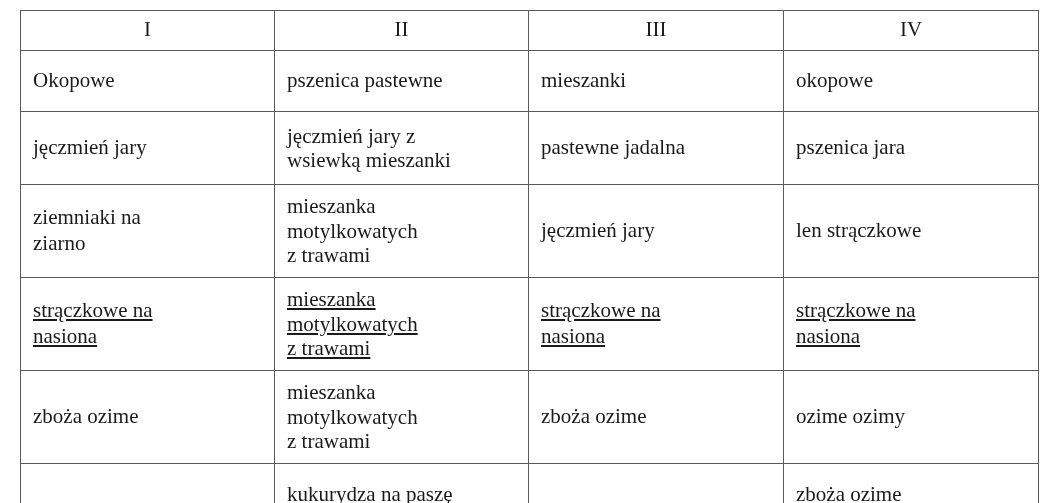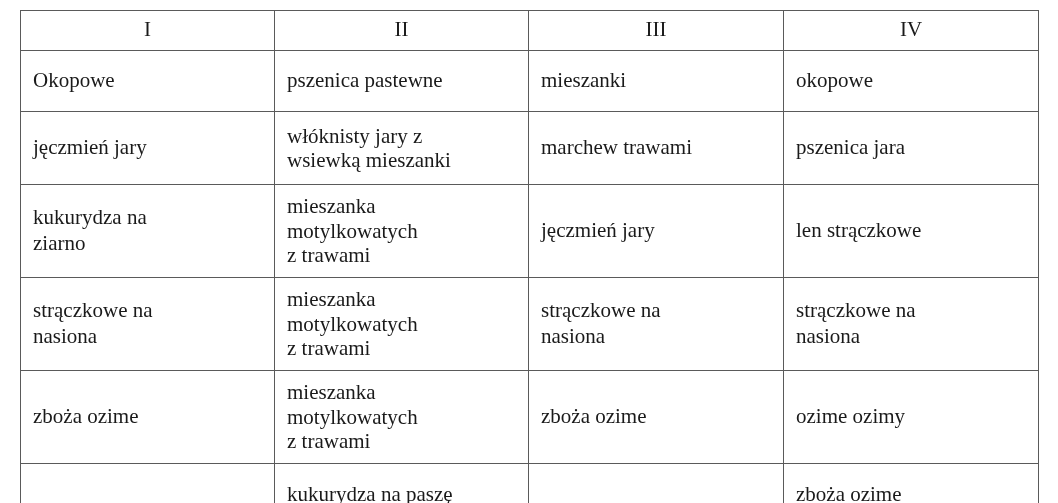--- a/index.html
+++ b/index.html
@@ -50,21 +50,21 @@
     padding: 5px 8px 6px 8px;
     height: 28px;
   }
   table.crop-table tbody td {
     text-align: left;
     margin-left: 36px;
   }
   tr.row-h1 td { height: 46px; }
   tr.row-h2 td { height: 58px; }
   tr.row-h3 td { height: 78px; }
-  tr.row-h4 td { height: 78px; }
+  tr.row-h4 td { height: 78px; text-decoration: underline; }
   tr.row-h5 td { height: 78px; }
   tr.row-h6 td { height: 48px; }
 
   td.shaded {
     background: #ededed;
   }
   .cell-text {
     display: block;
     white-space: pre-line;
   }
@@ -105,33 +105,33 @@
           </td>
         <td>
             <span class="cell-text">okopowe</span>
           </td>
       </tr>
       <tr class="row-h2">
         <td>
             <span class="cell-text">jęczmień jary</span>
           </td>
         <td class="tight">
-            <span class="cell-text">włóknisty jary z
+            <span class="cell-text">jęczmień jary z
 wsiewką mieszanki</span>
           </td>
         <td>
-            <span class="cell-text">marchew trawami</span>
+            <span class="cell-text">pastewne jadalna</span>
           </td>
         <td>
             <span class="cell-text">pszenica jara</span>
           </td>
       </tr>
       <tr class="row-h3">
         <td>
-            <span class="cell-text">kukurydza na
+            <span class="cell-text">ziemniaki na
 ziarno</span>
           </td>
         <td class="tight">
             <span class="cell-text">mieszanka
 motylkowatych
 z trawami</span>
           </td>
         <td>
             <span class="cell-text">jęczmień jary</span>
           </td>

